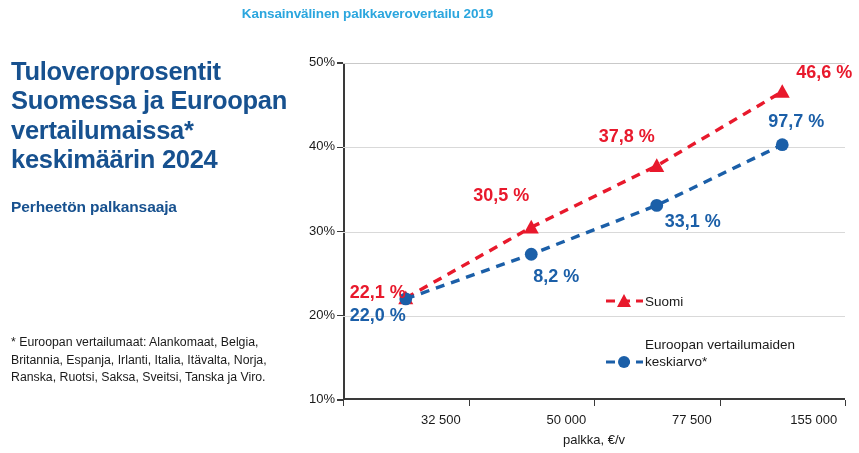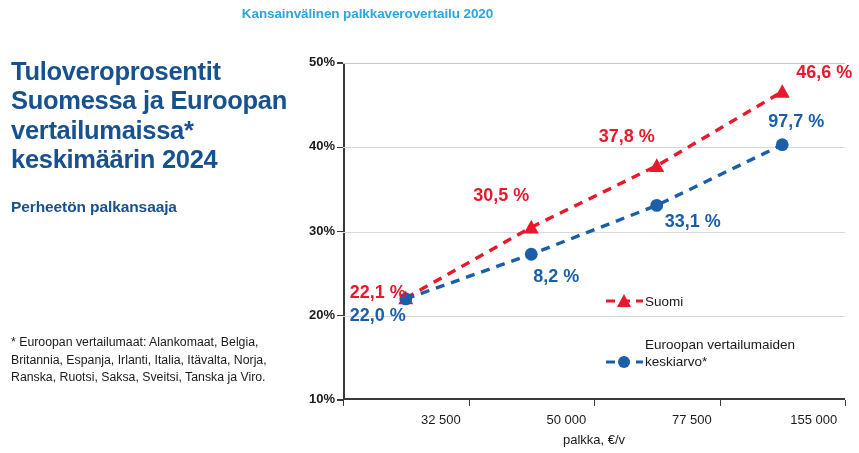--- a/index.html
+++ b/index.html
@@ -101,21 +101,20 @@
     height: 1.4px;
     background: #3a3a3a;
   }
   .ylabel-wrap {
     position: absolute;
     left: -50px;
     width: 42px;
     text-align: right;
     font-size: 13px;
     color: #1a1a1a;
-    font-weight: bold;
   }
   .xtick {
     position: absolute;
     bottom: -6px;
     width: 1.4px;
     height: 6px;
     background: #3a3a3a;
   }
   .xlabel-wrap {
     position: absolute;
@@ -175,21 +174,21 @@
   }
   .legend-text {
     font-size: 13.5px;
     line-height: 1.28;
     color: #1a1a1a;
   }
 </style>
 </head>
 <body>
 
-<div id="header-title">Kansainvälinen palkkaverovertailu 2020</div>
+<div id="header-title">Kansainvälinen palkkaverovertailu 2019</div>
 
 <div id="left-panel">
   <div id="main-title">Tuloveroprosentit Suomessa ja Euroopan vertailumaissa* keskimäärin 2024</div>
   <div id="subtitle">Perheetön palkansaaja</div>
   <div id="footnote">* Euroopan vertailumaat: Alankomaat, Belgia, Britannia, Espanja, Irlanti, Italia, Itävalta, Norja, Ranska, Ruotsi, Saksa, Sveitsi, Tanska ja Viro.</div>
 </div>
 
 <div id="chart-area">
   <div id="plot-frame">
 

